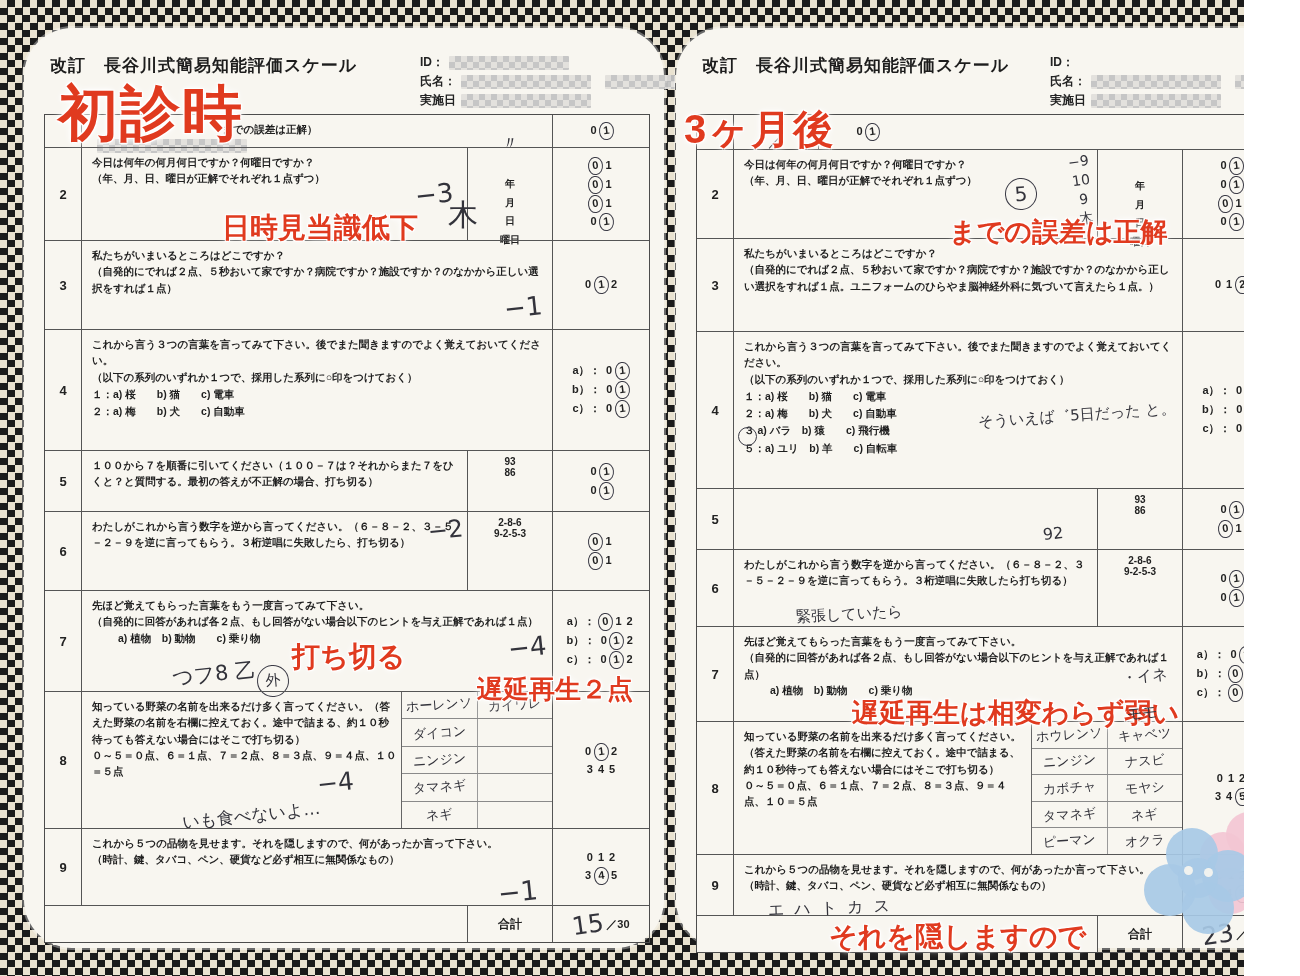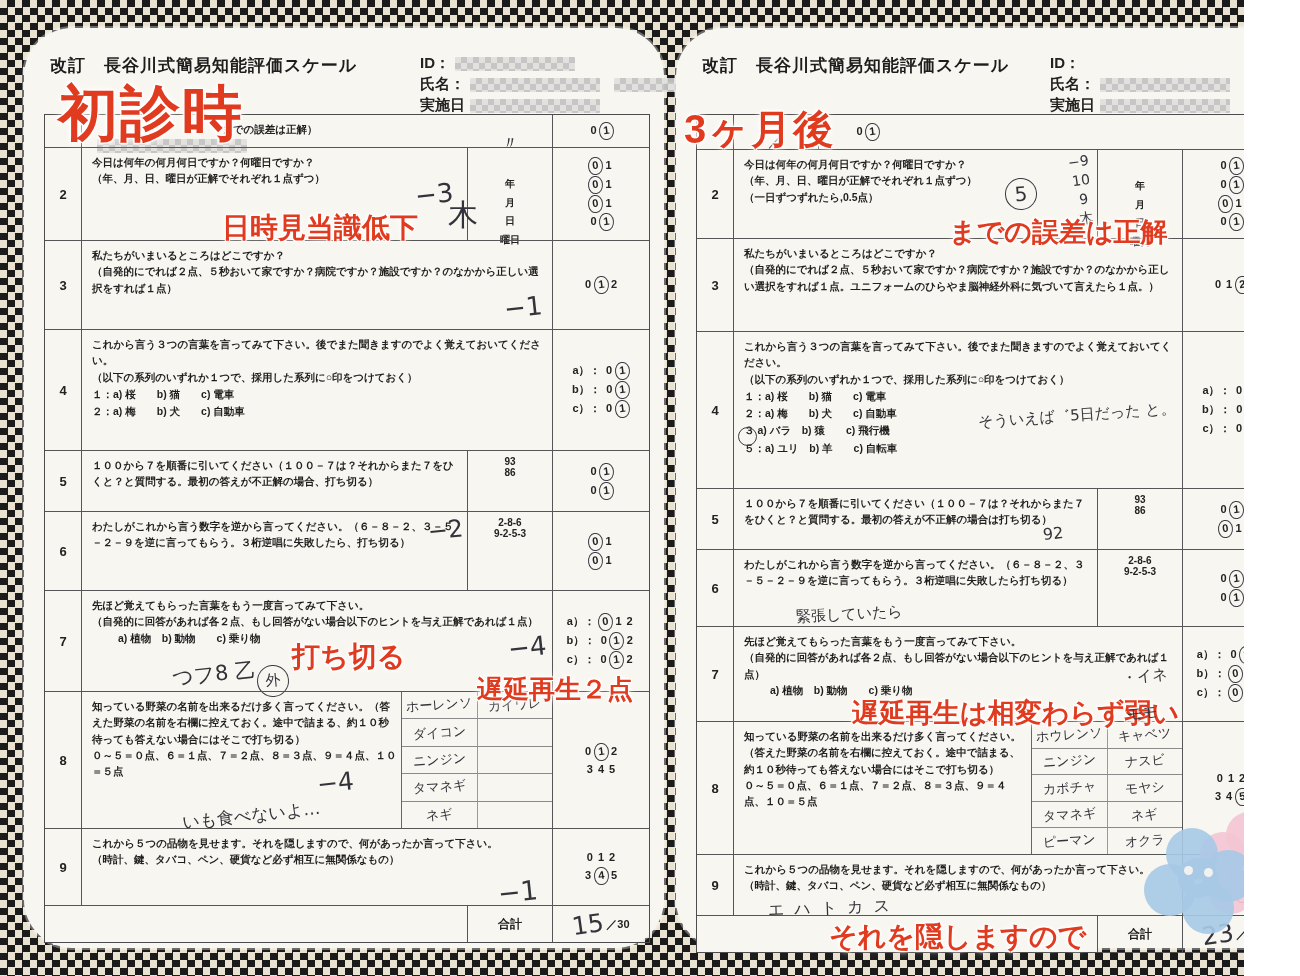--- a/index.html
+++ b/index.html
@@ -6,21 +6,21 @@
   body{font-family:"Liberation Sans","DejaVu Sans",sans-serif;}
   #stage{position:relative;width:1244px;height:976px;overflow:hidden;
     background:repeating-conic-gradient(#1b1b1b 0% 25%,#e9e2d0 25% 50%) 0 0/15px 15px;}
   .panel{position:absolute;top:28px;height:920px;background:#f8f6f0;border-radius:48px;
     box-shadow:0 0 0 2px rgba(255,255,255,.35);}
   #panel-left{left:24px;width:640px;}
   #panel-right{left:676px;width:618px;}
   
   .fhead{display:flex;padding:26px 14px 4px 26px;align-items:flex-start;}
   .ftitle{font-weight:bold;font-size:17px;color:#1d1d1d;letter-spacing:1px;white-space:nowrap;}
-  .ffields{margin-left:auto;font-size:15px;font-weight:bold;color:#222;width:230px;}
+  .ffields{margin-left:auto;font-size:12px;font-weight:bold;color:#222;width:230px;}
   .fline{margin-bottom:2px;white-space:nowrap;}
   .blur{display:inline-block;vertical-align:middle;height:14px;margin-left:5px;border-radius:1px;
     background:repeating-conic-gradient(#c4c4c4 0% 25%,#e2e0dd 25% 50%) 0 0/12px 12px;opacity:.95;}
   .bw1{width:120px}.bw2{width:130px}.bw3{width:70px;margin-left:14px}.bw4{width:150px}
   
   .ftable{position:absolute;left:20px;right:14px;top:86px;border:1.4px solid #4c4c4c;background:transparent;}
   .qrow{display:flex;border-top:1.2px solid #555;align-items:stretch;position:relative;}
   .qrow.first{border-top:none;}
   .cnum{width:36px;border-right:1.2px solid #555;display:flex;align-items:center;justify-content:center;
     font-size:13px;font-weight:bold;color:#222;flex:none;}
@@ -374,21 +374,20 @@
               <span class="d c">1</span>
             </div>
           </div>
       </div>
 
       <div class="qrow" style="height:88px;">
         <div class="cnum">2</div>
         <div class="cq">
           <div class="qtext">今日は何年の何月何日ですか？何曜日ですか？</div>
           <div class="qtext">（年、月、日、曜日が正解でそれぞれ１点ずつ）</div>
-          <div class="qtext">（一日ずつずれたら,0.5点）</div>
           <span class="pen-oval hw" style="position:absolute;right:60px;top:28px;font-size:20px;">5</span>
           <span class="red" style="left:215px;top:62px;font-size:27px;">までの誤差は正解</span>
         </div>
         <div class="cmid">
           <span class="hw" style="position:absolute;left:-26px;top:2px;font-size:14px;white-space:pre-line;line-height:1.35;transform:rotate(-8deg);display:block;">−9
 10
 9
 木</span>
         <div class="datechar">年</div><div class="datechar">月</div><div class="datechar">日</div><div class="datechar">曜日</div></div>
         <div class="cscore">
@@ -455,21 +454,20 @@
               <span class="spre">c）：</span>
               <span class="d">0</span>
               <span class="d c">1</span>
             </div>
           </div>
       </div>
 
       <div class="qrow" style="height:60px;">
         <div class="cnum">5</div>
         <div class="cq">
-          <div class="qtext">１００から７を順番に引いてください（１００－７は？それからまた７をひくと？と質問する。最初の答えが不正解の場合は打ち切る）</div>
           <span class="hw rot" style="position:absolute;right:34px;bottom:2px;font-size:16px;">92</span>
         </div>
         <div class="cmid">93
 86</div>
         <div class="cscore">
             <div class="sline">
               <span class="d">0</span>
               <span class="d c">1</span>
             </div>
             <div class="sline">

